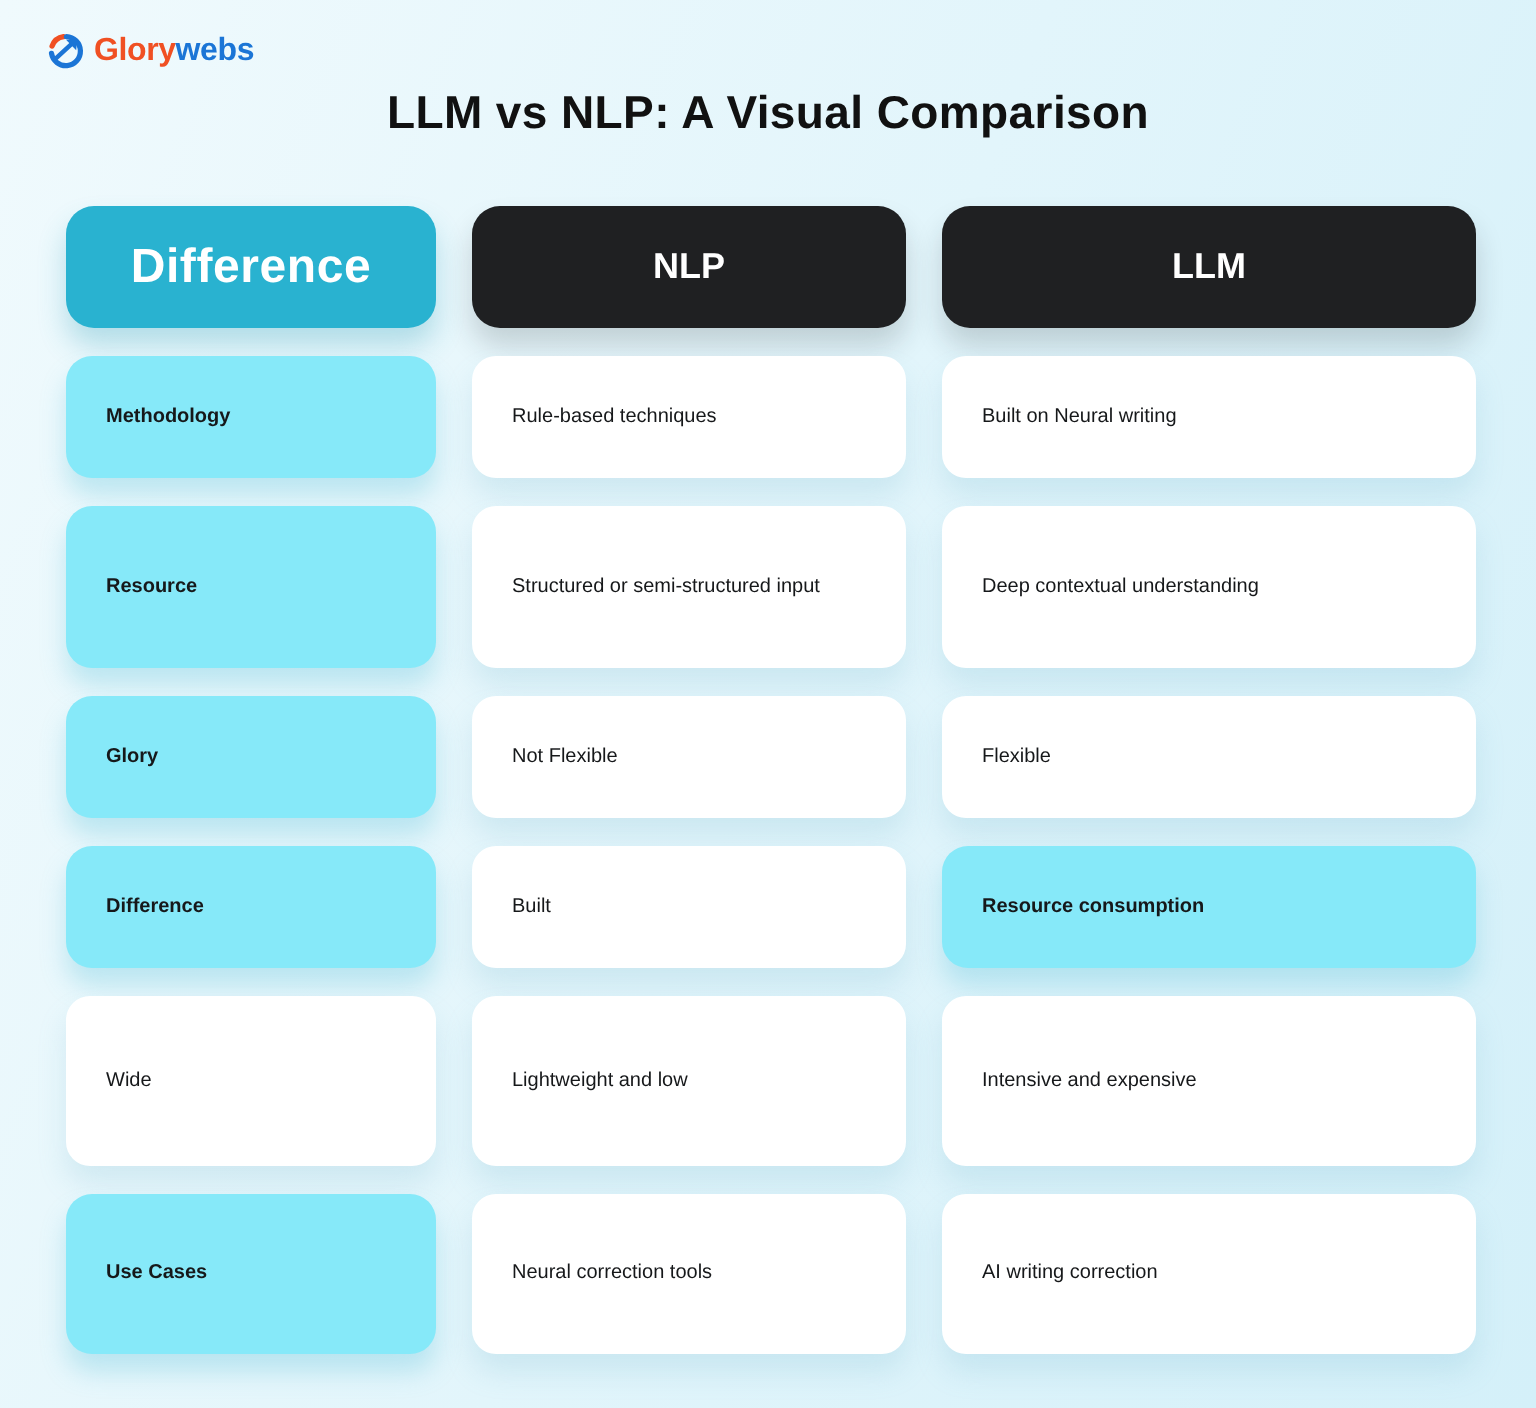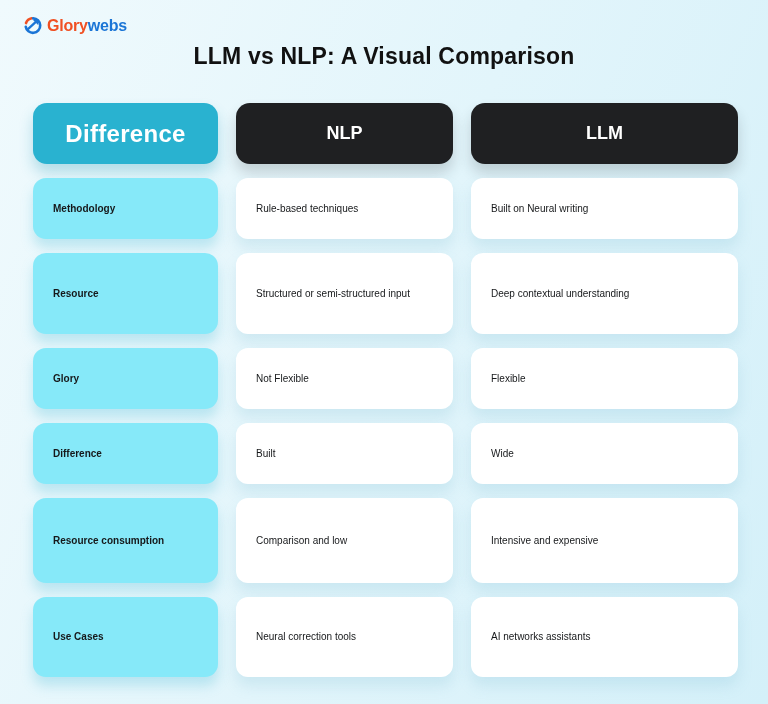--- a/index.html
+++ b/index.html
@@ -145,38 +145,38 @@
     <div class="cell card">
       <span>Flexible</span>
     </div>
 
     <div class="cell label">
       <span>Difference</span>
     </div>
     <div class="cell card">
       <span>Built</span>
     </div>
+    <div class="cell label">
+      <span>Resource consumption</span>
+    </div>
+
     <div class="cell card">
       <span>Wide</span>
     </div>
-
-    <div class="cell label">
-      <span>Resource consumption</span>
-    </div>
     <div class="cell card">
-      <span>Comparison and low</span>
+      <span>Lightweight and low</span>
     </div>
     <div class="cell card">
       <span>Intensive and expensive</span>
     </div>
 
     <div class="cell label">
       <span>Use Cases</span>
     </div>
     <div class="cell card">
       <span>Neural correction tools</span>
     </div>
     <div class="cell card">
-      <span>AI networks assistants</span>
+      <span>AI writing correction</span>
     </div>
 
   </div>
 </div>
 
 </body></html>

